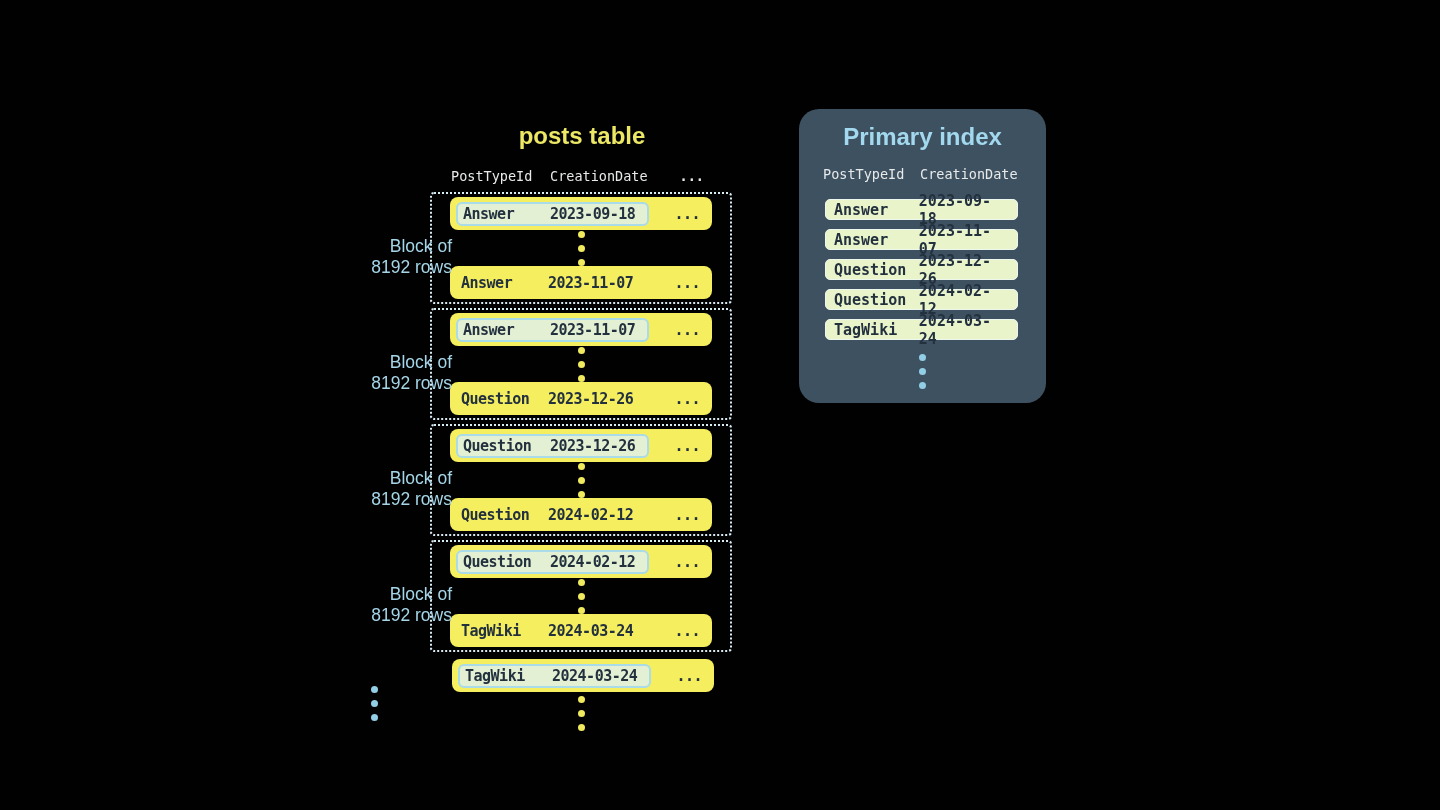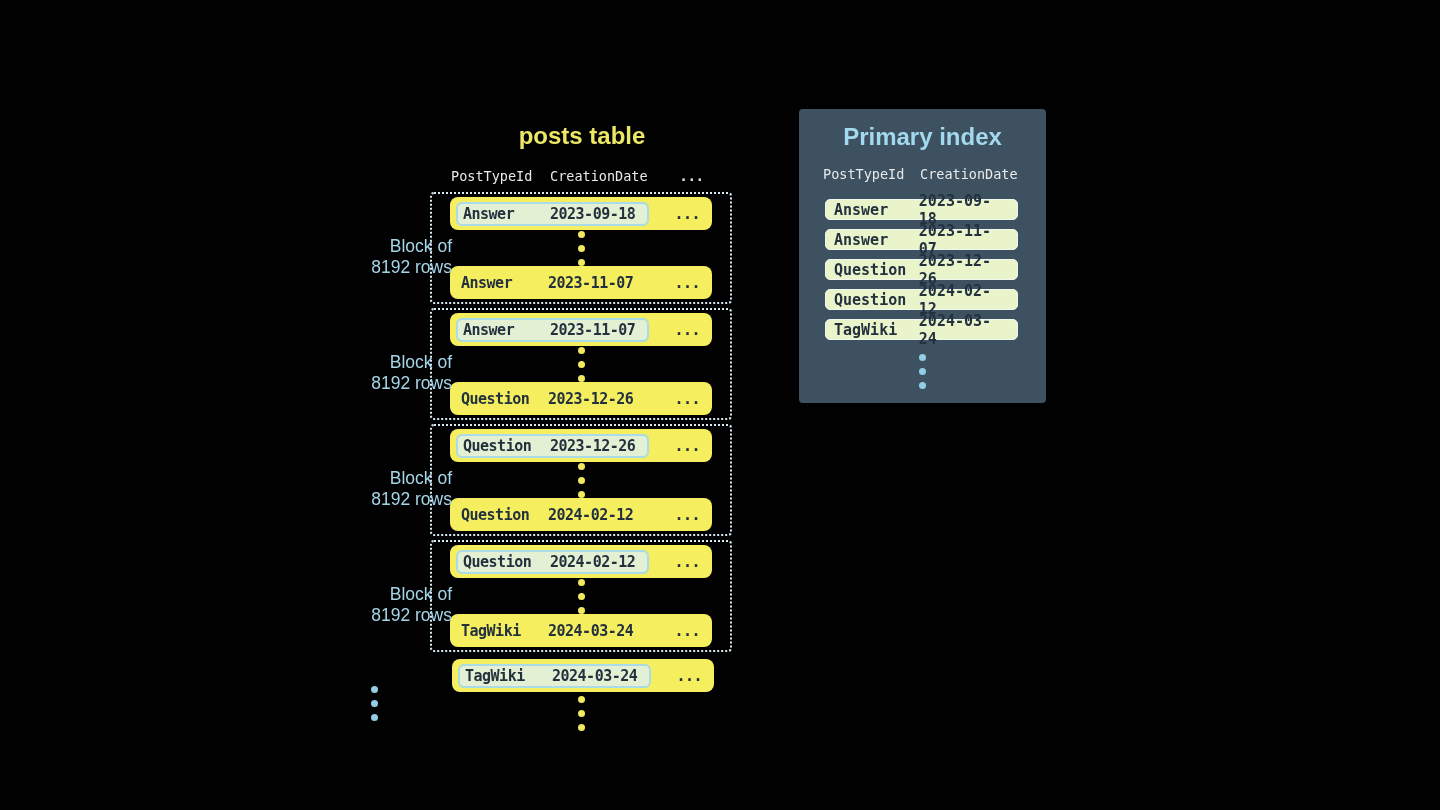--- a/index.html
+++ b/index.html
@@ -62,21 +62,21 @@
   }
   .bl0{top:236px;} .bl1{top:352px;} .bl2{top:468px;} .bl3{top:584px;}
 
   .overflow-row{position:absolute;left:452px;top:659px;}
   .table-more-dots{position:absolute;left:578px;top:696px;}
   .left-more-dots{position:absolute;left:371px;top:686px;}
 
   
   .panel{
     position:absolute;left:799px;top:109px;width:247px;height:294px;
-    background:var(--panel-bg);border-radius:4px;
+    background:var(--panel-bg);border-radius:20px;
     box-sizing:border-box;
   }
   .panel-title{
     margin-top:14px;text-align:center;
     font-size:24px;font-weight:600;color:var(--panel-title);
   }
   .panel-header{
     margin:15px 0 0 24px;display:flex;
     font-family:"DejaVu Sans Mono", monospace;font-size:13.5px;
     color:var(--header-text);

